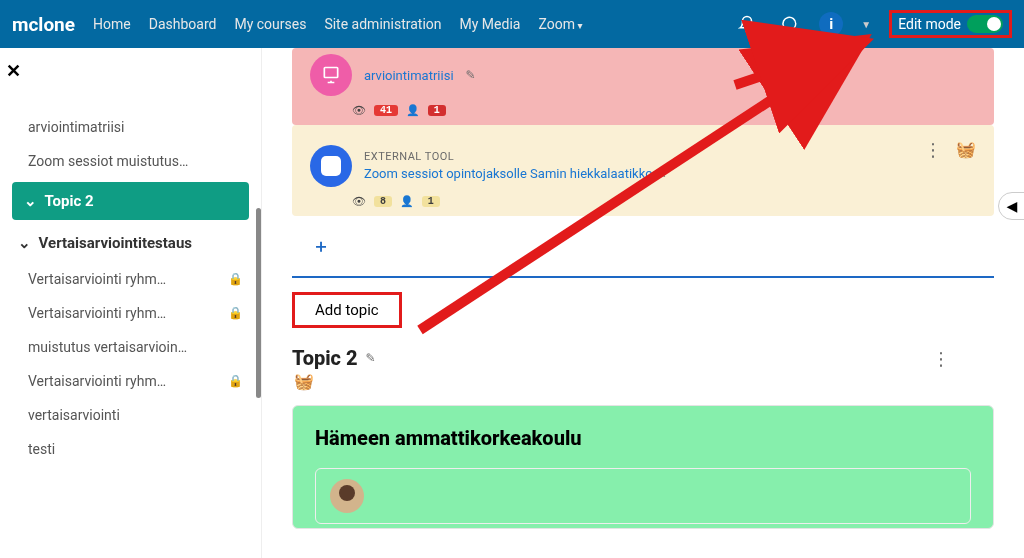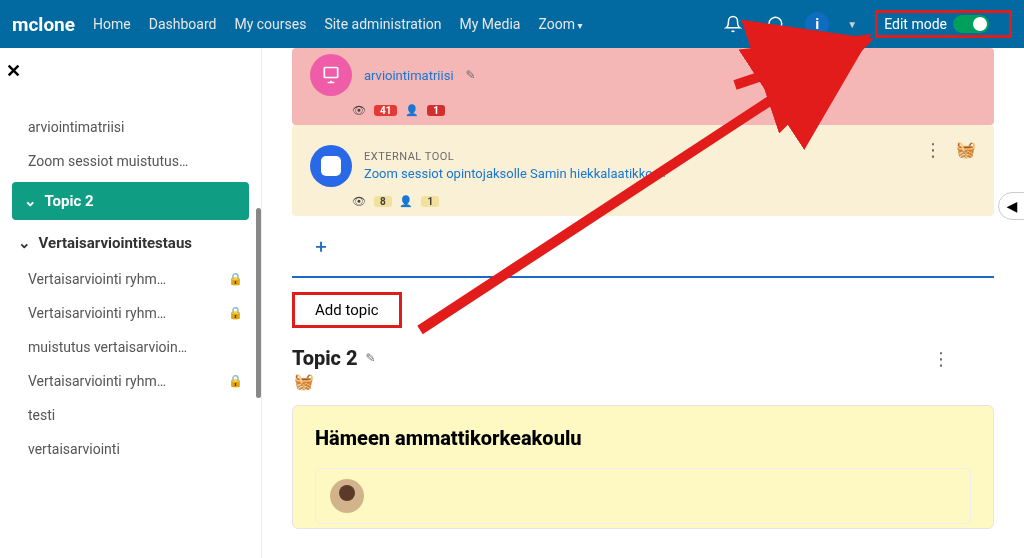--- a/index.html
+++ b/index.html
@@ -7,21 +7,21 @@
 
   
   .navbar { display:flex; align-items:center; height:48px; background:#0369a1; color:#fff; padding:0 12px; gap:18px; position:relative; z-index:5;}
   .brand { font-weight:700; font-size:19px; }
   .navlink { color:#e7e7e7; font-size:14px; cursor:pointer; }
   .navlink.more::after { content:" \25BE"; font-size:10px; }
   .nav-spacer { flex:1; }
   .icon-btn { width:24px; height:24px; display:flex; align-items:center; justify-content:center; color:#fff; cursor:pointer; }
   .info-circle { width:24px; height:24px; border-radius:50%; background:#0f6cbf; color:#fff; font-weight:700; display:flex; align-items:center; justify-content:center; font-size:15px; }
   .drop-caret { font-size:10px; color:#ccc; cursor:pointer; }
-  .editmode-wrap { display:flex; align-items:center; gap:6px; border:3px solid #e21b1b; padding:2px 20px 2px 6px; }
+  .editmode-wrap { display:flex; align-items:center; gap:6px; border:3px solid #e21b1b; padding:2px 6px 2px 6px; }
   .editmode-label { color:#fff; font-size:14px; }
   .toggle { width:36px; height:18px; border-radius:10px; background:#009f5c; position:relative; cursor:pointer; }
   .toggle::after { content:""; position:absolute; right:2px; top:2px; width:14px; height:14px; background:#fff; border-radius:50%; }
 
   
   .page { display:flex; height:510px; }
   .sidebar { width:262px; padding:12px 6px 12px 6px; border-right:1px solid #eee; position:relative; }
   .close-x { position:absolute; top:12px; left:6px; font-size:18px; font-weight:700; cursor:pointer; }
   .side-list { margin-top:50px; }
   .side-item { display:flex; align-items:center; gap:8px; padding:9px 12px 9px 22px; font-size:14px; color:#555; cursor:pointer; white-space:nowrap; overflow:hidden; text-overflow:ellipsis; }
@@ -42,39 +42,39 @@
   .act-icon.blue { background:#2968e6; }
   .inner-square { width:20px; height:20px; background:#fff; border-radius:5px; }
   .act-title { font-size:13px; color:#1976d2; text-decoration:none; }
   .act-type { font-size:11px; color:#6b6b6b; letter-spacing:0.5px; }
   .pencil { color:#6b6b6b; font-size:12px; cursor:pointer; }
   .card-actions { position:absolute; right:18px; top:14px; display:flex; gap:14px; align-items:center; }
   .dots { color:#666; font-size:18px; cursor:pointer; }
   .basket { color:#666; font-size:16px; cursor:pointer; }
   .meta-row { display:flex; align-items:center; gap:8px; padding:2px 18px 2px 60px; font-size:11px; }
   .eye { color:#444; }
-  .chip { display:inline-block; padding:0 6px; border-radius:3px; font-size:10px; font-weight:700; }
+  .chip { display:inline-block; padding:0 6px; border-radius:3px; font-size:10px; font-weight:700;font-family:Liberation Mono, monospace; }
   .chip-red { background:#e53935; color:#fff; }
   .chip-red-d { background:#d32f2f; color:#fff; }
   .chip-yellow { background:#f2e19d; color:#3d3d3d; }
   .person { color:#444; }
 
   .add-activity { display:flex; align-items:center; gap:16px; padding:18px 20px; color:#1d68c4; font-weight:600; cursor:pointer; }
   .add-activity .plus { font-size:18px; font-weight:700; }
 
   .divider { height:2px; background:#1d68c4; margin:0; }
 
   .addtopic-box { border:3px solid #e21b1b; display:inline-block; padding:6px 20px; margin:14px 0 0 0; font-size:15px; cursor:pointer; }
 
   .topic-title-row { display:flex; align-items:center; gap:8px; padding:18px 0 2px 0; }
   .topic-title { font-size:20px; font-weight:800; color:#222; }
   .topic-dots { position:absolute; right:44px; font-size:18px; color:#666; cursor:pointer; }
   .basket-lonely { font-size:16px; color:#555; padding-left:2px; }
 
-  .forum-card { background:#fef9c3; border:1px solid #e4e4e4; border-radius:6px; padding:20px 22px 4px 22px; margin-top:14px; }
+  .forum-card { background:#86efac; border:1px solid #e4e4e4; border-radius:6px; padding:20px 22px 4px 22px; margin-top:14px; }
   .forum-title { font-size:20px; font-weight:800; }
   .post-row { display:flex; align-items:center; gap:14px; border:1px solid #eee; border-radius:6px; padding:10px 14px; margin-top:18px; }
   .avatar { width:34px; height:34px; border-radius:50%; background:#d2b48c; display:block; position:relative; overflow:hidden; }
   .avatar::after { content:""; position:absolute; top:6px; left:9px; width:16px; height:16px; border-radius:50%; background:#5a3b2a; }
   .post-placeholder { color:#7a7a7a; font-size:14px; }
 
   .drawer-tab { position:absolute; right:-2px; top:144px; width:28px; height:28px; border:1px solid #ccc; border-radius:50% 0 0 50%; background:#fff; display:flex; align-items:center; justify-content:center; font-size:14px; cursor:pointer; }
 
   
   .overlay { position:absolute; left:0; top:0; width:1024px; height:558px; pointer-events:none; z-index:10; }
@@ -134,24 +134,24 @@
           <span class="lock">🔒</span>
         </div>
       <div class="side-item">
           <span>muistutus vertaisarvioin…</span>
         </div>
       <div class="side-item">
           <span>Vertaisarviointi ryhm…</span>
           <span class="lock">🔒</span>
         </div>
       <div class="side-item">
+          <span>vertaisarviointi</span>
+        </div>
+      <div class="side-item">
           <span>testi</span>
-        </div>
-      <div class="side-item">
-          <span>vertaisarviointi</span>
         </div>
     </div>
     <div class="side-scroll-thumb"></div>
   </div>
 
   <div class="main">
     <div class="main-inner">
 
       
       <div class="activity-card card-pink">

